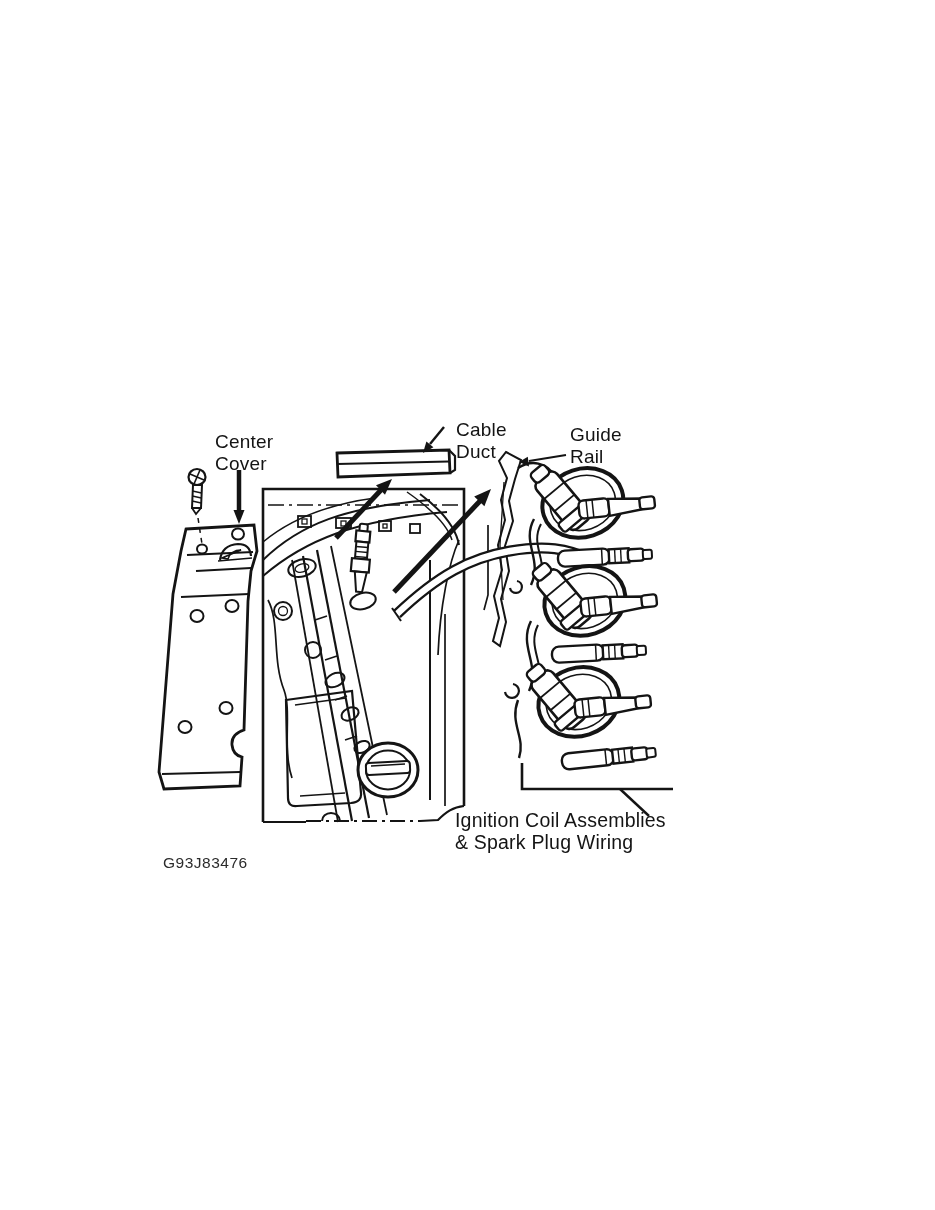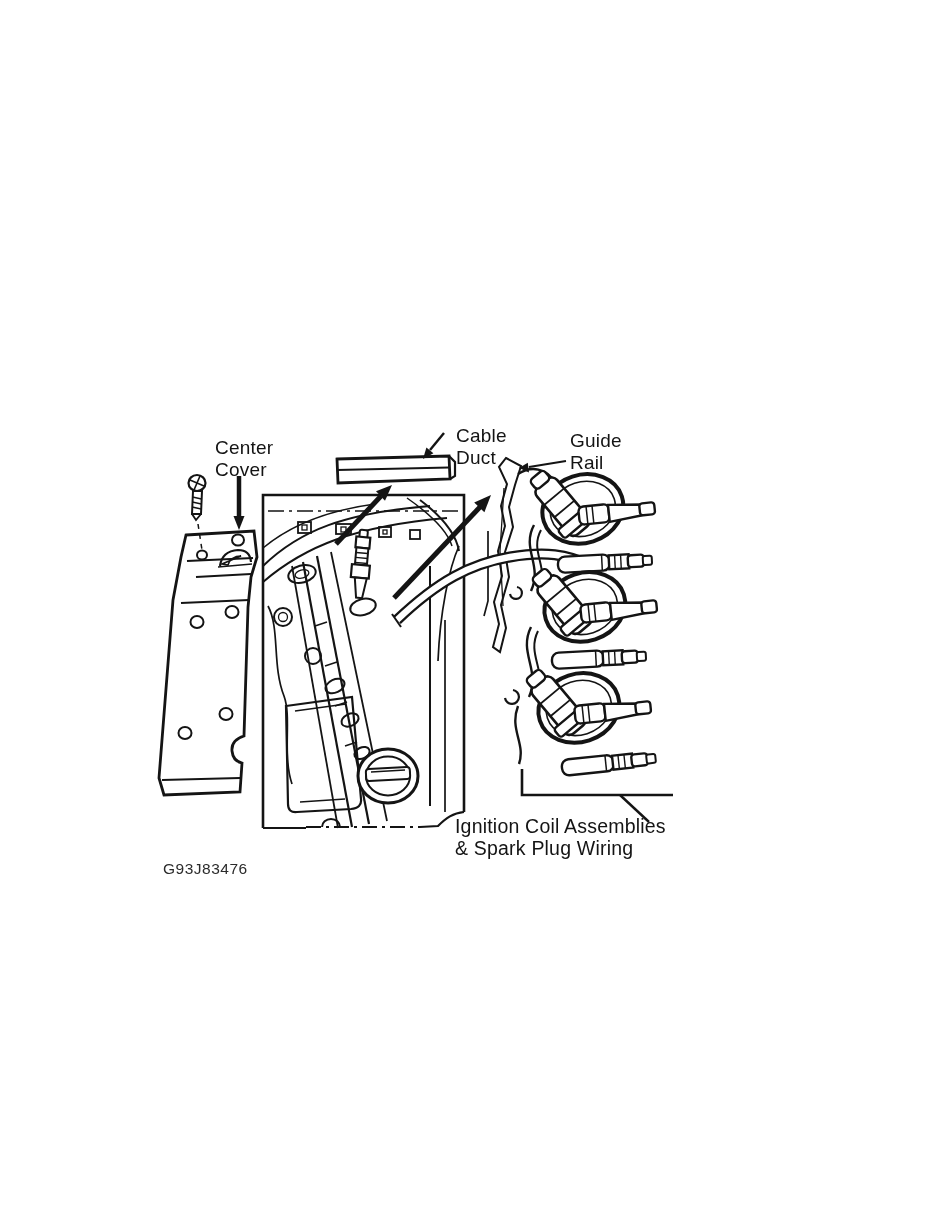--- a/index.html
+++ b/index.html
@@ -1,18 +1,18 @@
 <!DOCTYPE html>
 <html><head>
 <meta charset="utf-8">
 <style>
   html,body{margin:0;padding:0;background:#ffffff;}
   body{width:935px;height:1210px;position:relative;overflow:hidden;
        font-family:"Liberation Sans", sans-serif;}
-  .stage{position:absolute;inset:0;margin-top:6px;}
+  .stage{position:absolute;inset:0;}
   svg{position:absolute;left:0;top:0;}
   svg text{fill:#141414;font-family:"Liberation Sans", sans-serif;}
   .lbl{font-size:19px;letter-spacing:0.2px;}
   .lbl-big{font-size:19.5px;letter-spacing:0.2px;}
   .figcode{font-size:15.5px;letter-spacing:0.5px;fill:#2b2b2b;}
   .ln{stroke:#141414;fill:none;}
   .fw{fill:#ffffff;stroke:#141414;}
   .fb{fill:#141414;stroke:none;}
 </style>
 </head>

